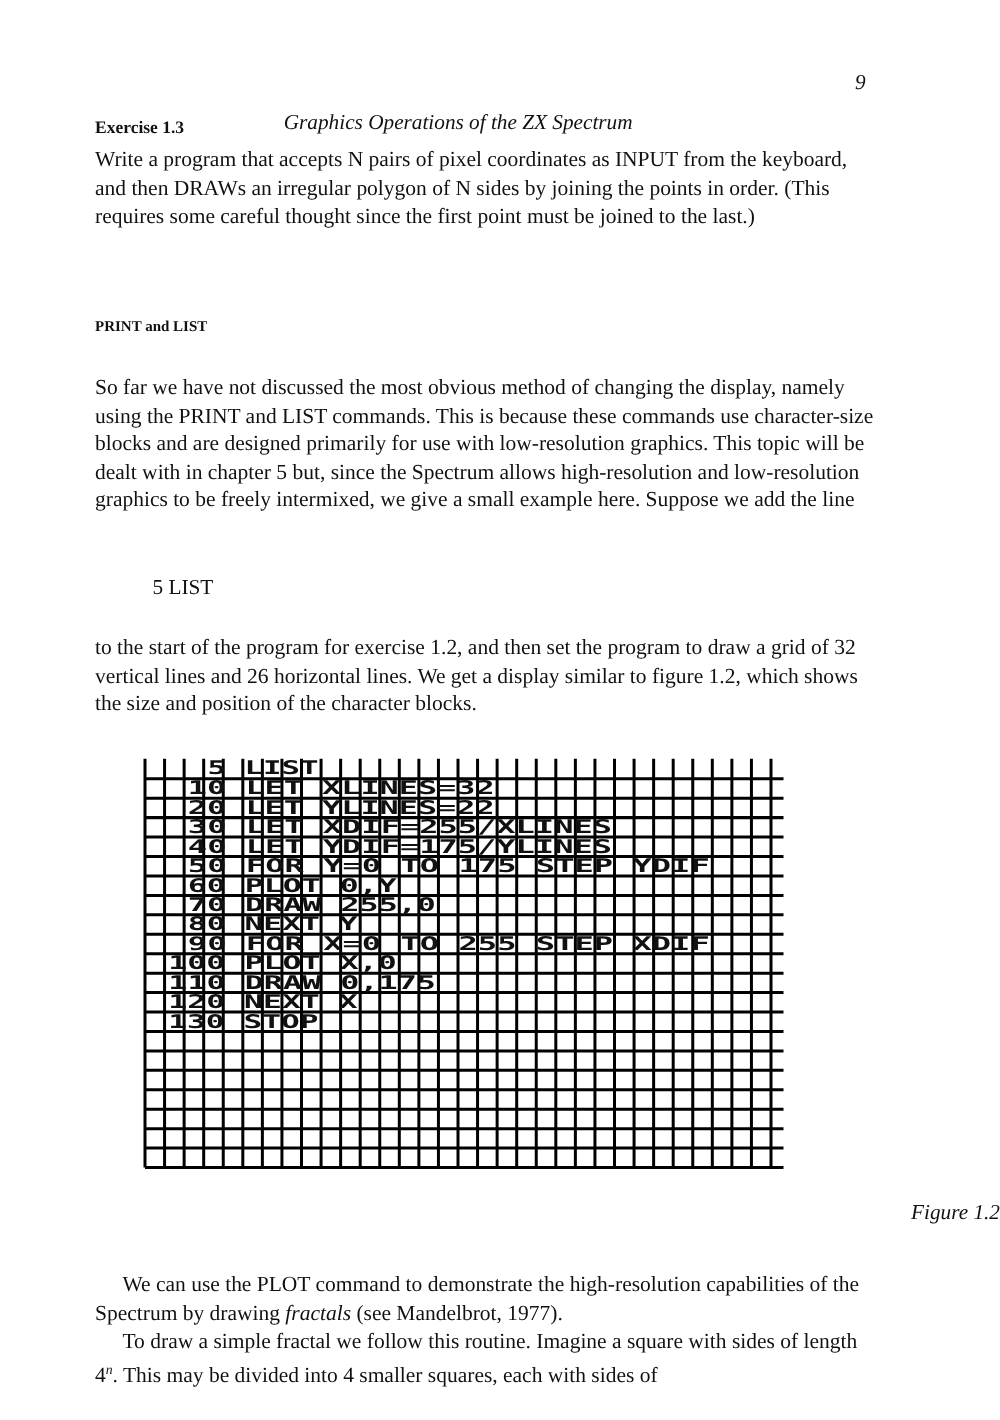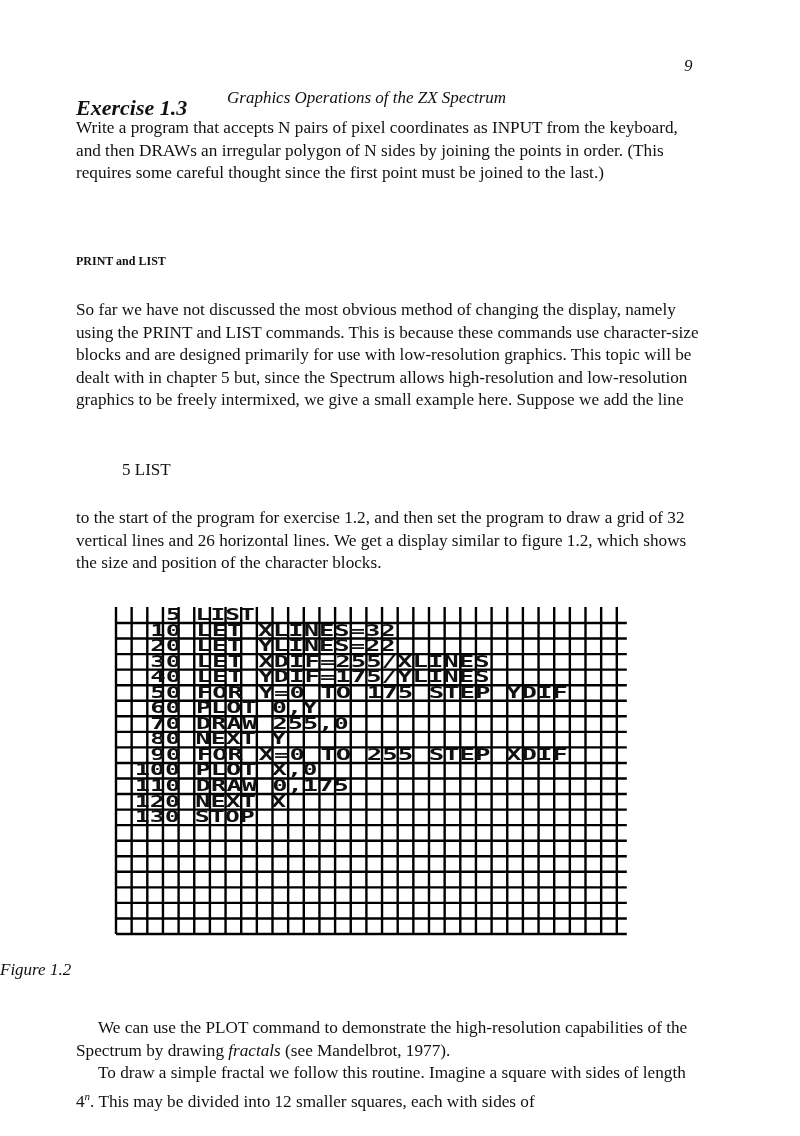--- a/index.html
+++ b/index.html
@@ -1,24 +1,24 @@
 <!DOCTYPE html>
 <html><head>
 <meta charset="utf-8">
 <style>
   html, body { margin: 0; padding: 0; background: #ffffff; }
   body { width: 800px; height: 1136px; position: relative; overflow: hidden; color: #111; font-family: "Liberation Serif", serif; }
   .running-head { position: absolute; top: 56px; left: 0; width: 800px; font-style: italic; font-size: 17px; }
   .running-head .title { position: absolute; left: 227px; margin-top: 32px; }
   .running-head .pageno { position: absolute; left: 684px; }
   .para { position: absolute; left: 76px; width: 630px; font-size: 17.2px; line-height: 22.6px; margin: 0; font-family: Liberation Serif, serif; }
-  .exhead { position: absolute; left: 76px; top: 95px; font-style: italic; font-weight: bold; font-size: 22px; }
+  .exhead { position: absolute; left: 76px; top: 95px; font-weight: bold; font-size: 14px; }
   .sechead { position: absolute; left: 76px; top: 254px; font-weight: bold; font-size: 12px; }
   .code-line { position: absolute; left: 122px; top: 460px; font-size: 17px; }
-  .caption { position: absolute; top: 960px; left: 0; width: 800px; text-align: left; font-style: italic; font-size: 17px; }
+  .caption { position: absolute; top: 960px; left: 0; width: 800px; text-align: right; font-style: italic; font-size: 17px; }
   .indent { display: inline-block; width: 22px; }
   .fig { position: absolute; left: 0; top: 0; }
   .fig line { stroke: #000; stroke-width: 2.4; }
   .fig .celltext { font-family: "DejaVu Sans Mono", monospace; font-size: 15px; font-weight: bold; fill: #111; }
 </style>
 </head>
 <body>
 
 <div class="running-head">
   <span class="title">Graphics Operations of the ZX Spectrum</span>
@@ -106,13 +106,13 @@
       <text class="celltext" x="134.65" y="775.45" textLength="182.8" lengthAdjust="spacingAndGlyphs">100 PLOT X,0</text>
       <text class="celltext" x="134.65" y="791" textLength="214.1" lengthAdjust="spacingAndGlyphs">110 DRAW 0,175</text>
       <text class="celltext" x="134.65" y="806.55" textLength="151.5" lengthAdjust="spacingAndGlyphs">120 NEXT X</text>
       <text class="celltext" x="134.65" y="822.1" textLength="120.2" lengthAdjust="spacingAndGlyphs">130 STOP</text>
     </g>
 </svg>
 
 <div class="caption">Figure 1.2</div>
 
 <p class="para" style="top:1017px"><span class="indent"></span><span>We can use the PLOT command to demonstrate the high-resolution capabilities of the Spectrum by drawing </span><em>fractals</em><span> (see Mandelbrot, 1977).</span></p>
-<p class="para" style="top:1062px"><span class="indent"></span><span>To draw a simple fractal we follow this routine. Imagine a square with sides of length 4</span><sup style="font-style:italic;font-size:11px">n</sup><span>. This may be divided into 12 smaller squares, each with sides of</span></p>
+<p class="para" style="top:1062px"><span class="indent"></span><span>To draw a simple fractal we follow this routine. Imagine a square with sides of length 4</span><sup style="font-style:italic;font-size:11px">n</sup><span>. This may be divided into 4 smaller squares, each with sides of</span></p>
 
 </body></html>

